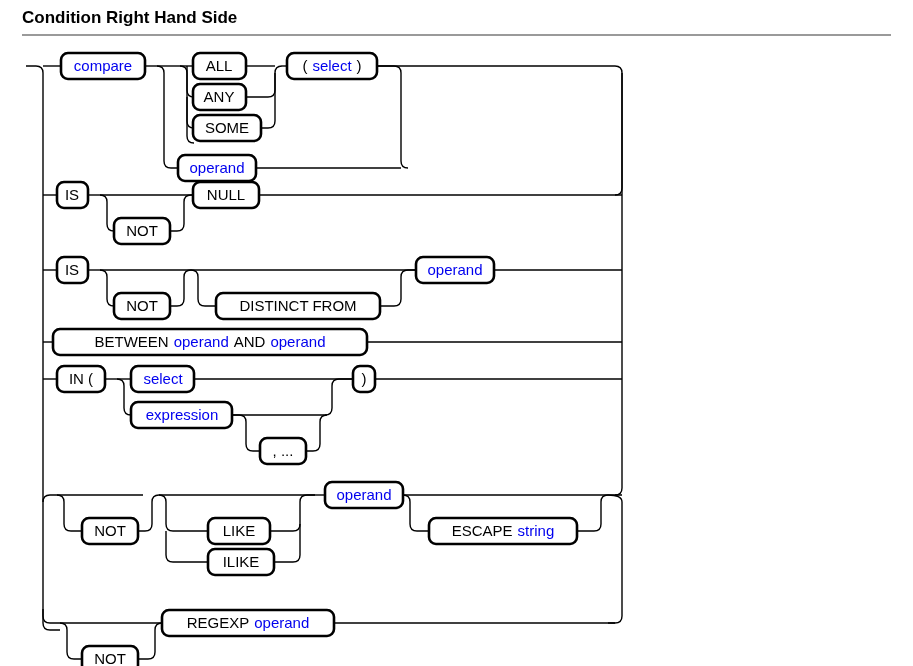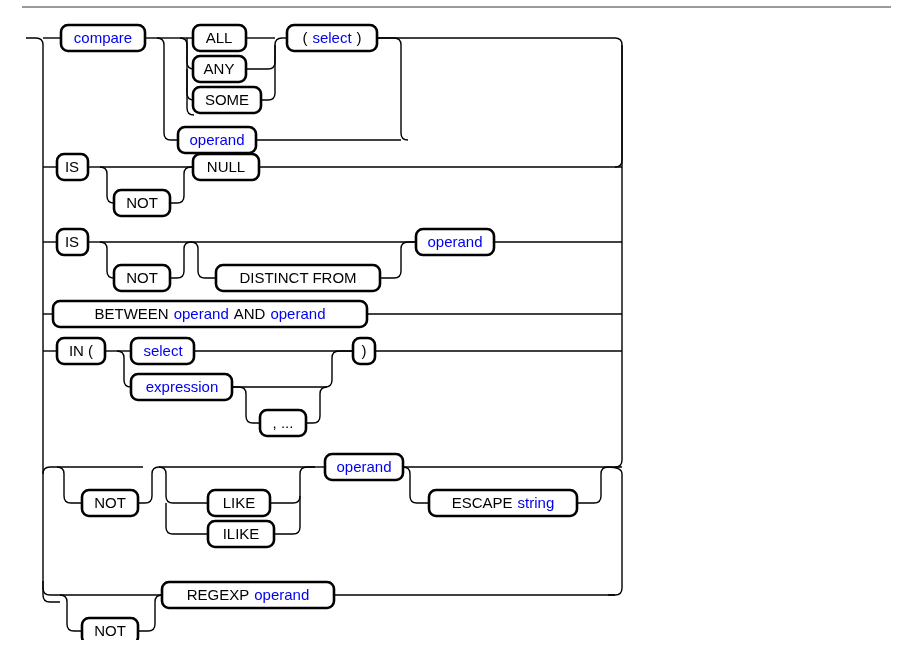--- a/index.html
+++ b/index.html
@@ -49,20 +49,21 @@
     dominant-baseline: middle;
     text-anchor: middle;
   }
   .t-term { fill: #000000; }
   .t-nonterm { fill: #0000ee; }
 </style>
 </head>
 <body>
 
 <div id="page-header">
+  <div id="page-title">Condition Right Hand Side</div>
   <div id="title-rule"></div>
 </div>
 
 <div id="diagram-wrap">
 <svg id="railroad" width="913" height="620" viewBox="0 0 913 620" xmlns="http://www.w3.org/2000/svg">
 
   <path class="rr-line" d="M 14,18 L 24,18 Q 31,18 31,25 L 31,575 Q 31,582 38,582 L 48,582"></path>
 
   <path class="rr-line" d="M 31,18 L 49,18"></path>
 

